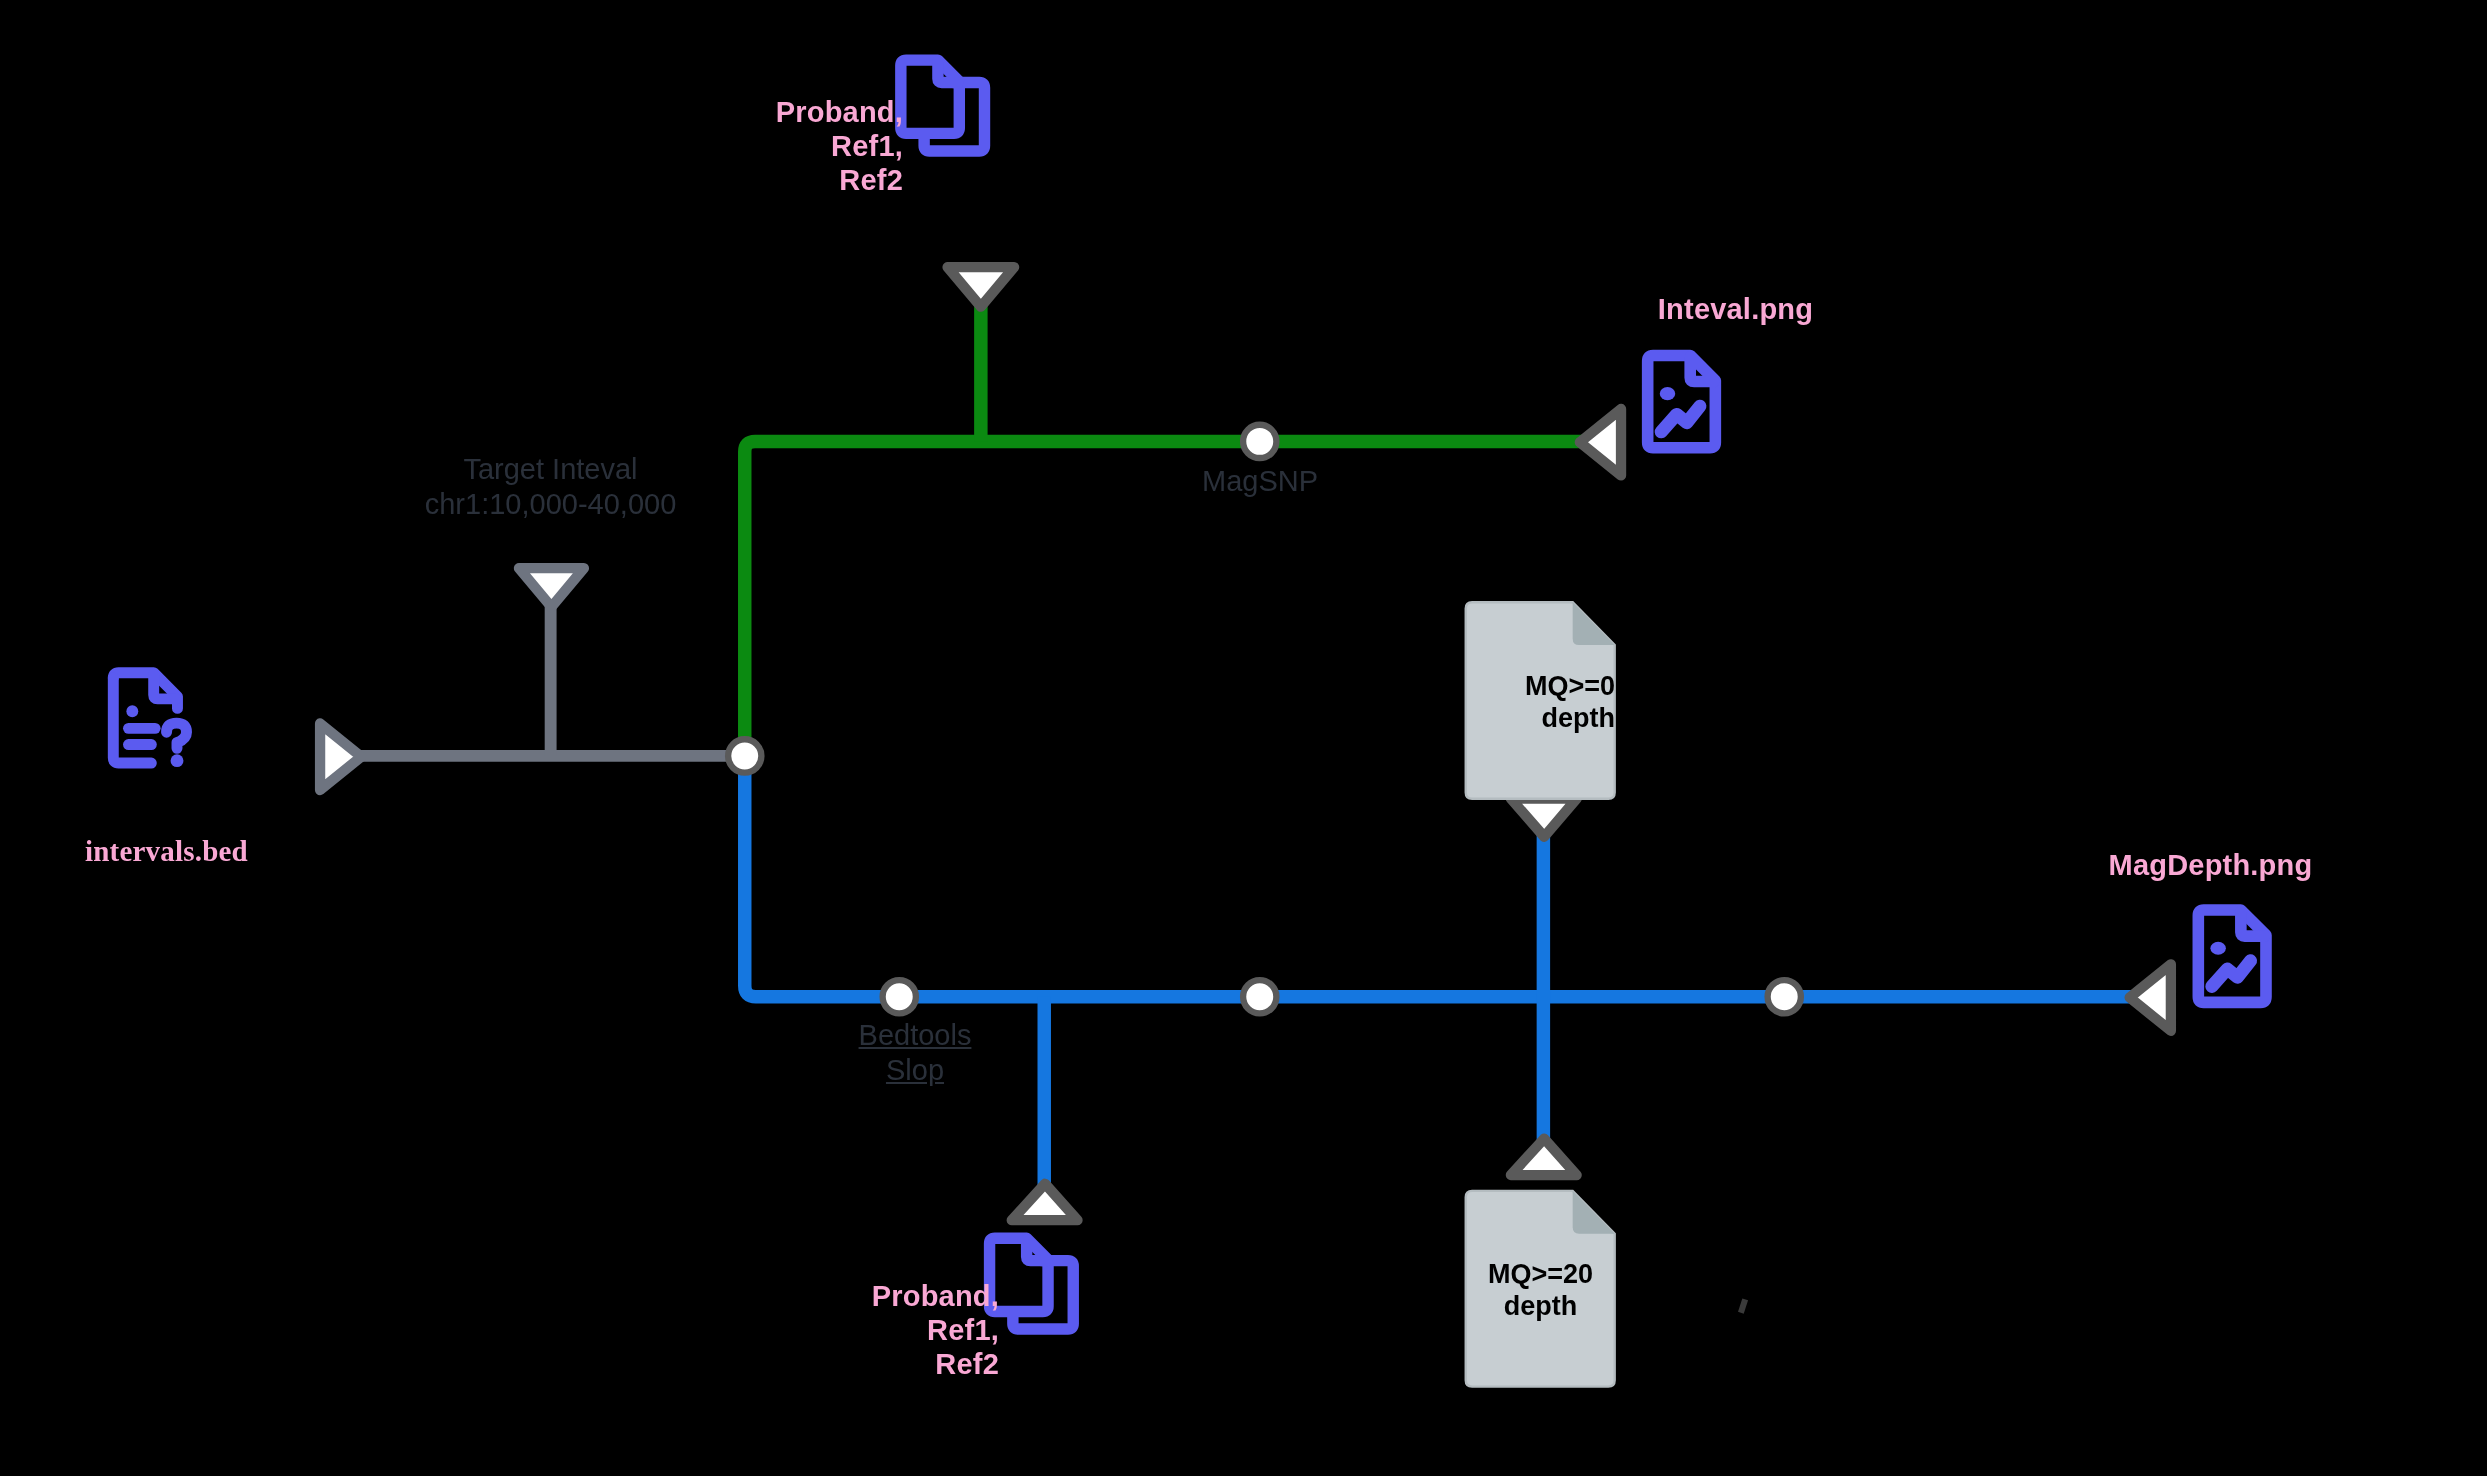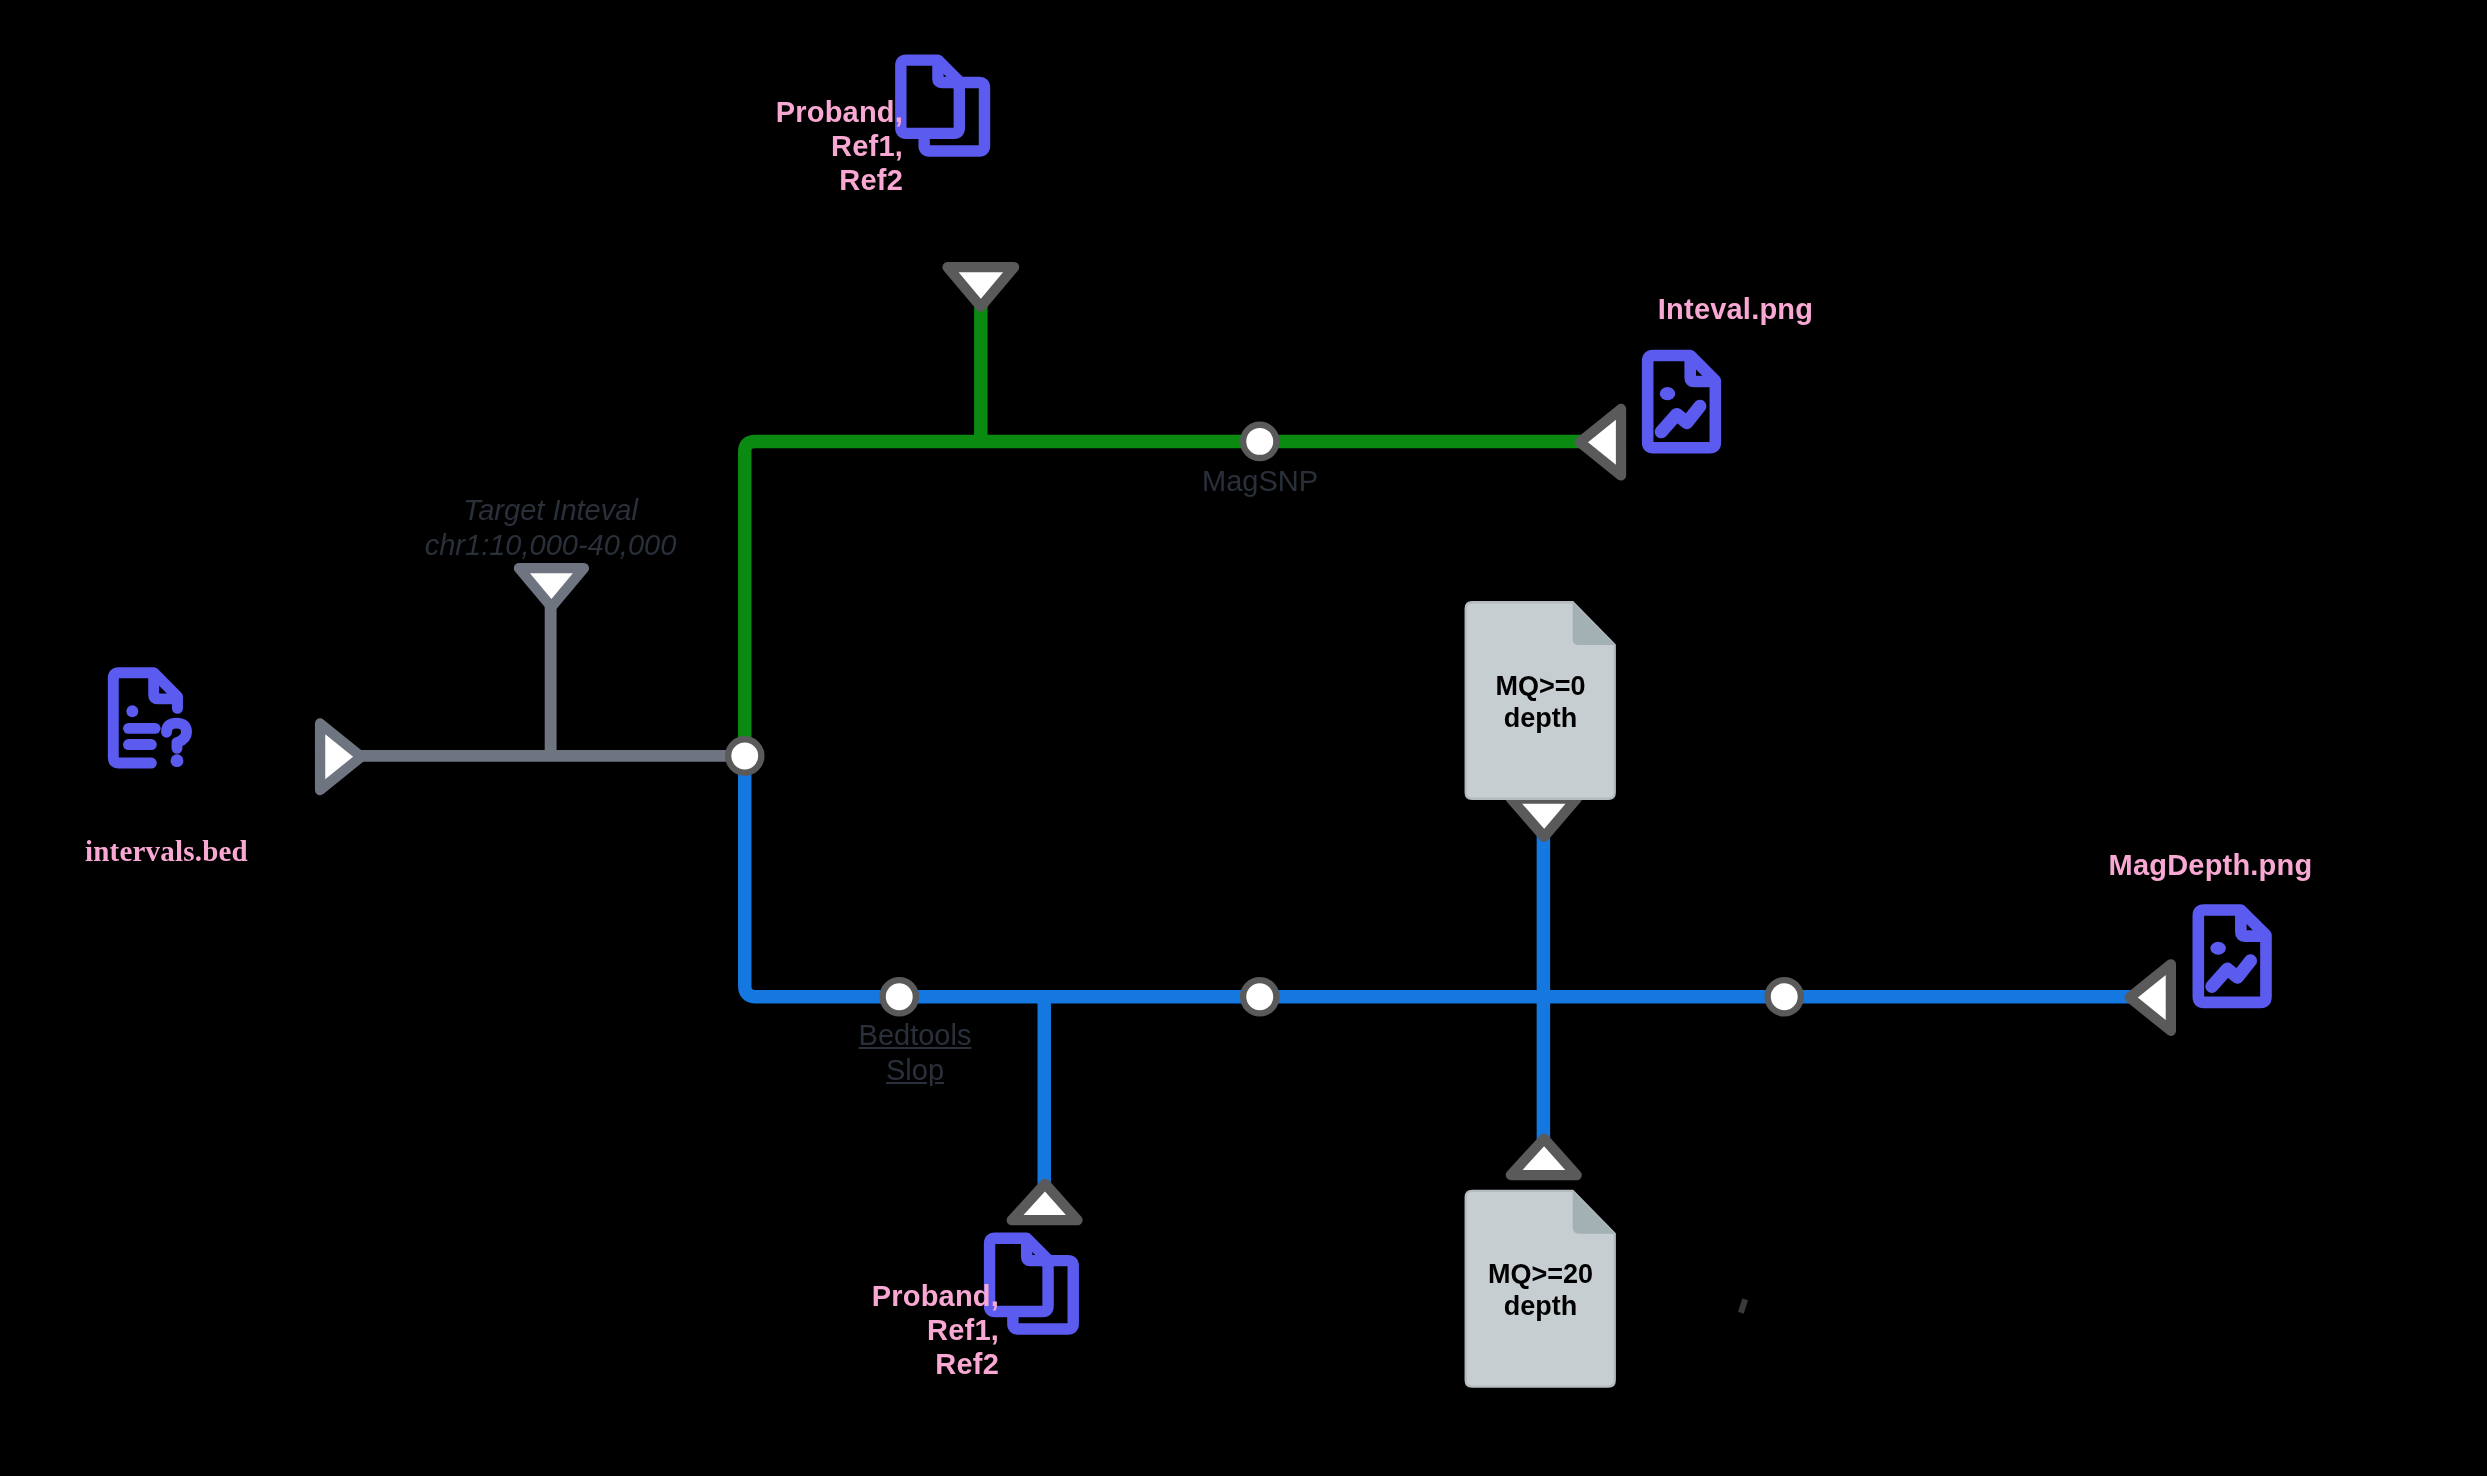--- a/index.html
+++ b/index.html
@@ -157,27 +157,27 @@
 Ref2</div>
 
 <div class="node-label" style="left:777px; top:1279px; width:222px; text-align:right;">Proband,
 Ref1,
 Ref2</div>
 
 <div class="node-label" style="left:1585px; top:292px; width:301px;">Inteval.png</div>
 
 <div class="node-label" style="left:2044px; top:848px; width:333px;">MagDepth.png</div>
 
-<div class="doc-text" style="left:1466px; top:670px; width:149px;">MQ&gt;=0
+<div class="doc-text" style="left:1466px; top:670px; width:149px;text-align:right;">MQ&gt;=0
 depth</div>
 
 <div class="doc-text" style="left:1466px; top:1258px; width:149px;text-align:center;">MQ&gt;=20
 depth</div>
 
-<div class="edge-label" style="left:317px; top:493px; width:467px;font-style:italic;">Target Inteval
+<div class="edge-label" style="left:317px; top:452px; width:467px;">Target Inteval
 chr1:10,000-40,000</div>
 
 <div class="edge-label" style="left:1141px; top:464px; width:238px;">MagSNP</div>
 
 <div class="edge-label" style="left:796px; top:1018px; width:238px;text-decoration:underline;">Bedtools
 Slop</div>
 
 <div style="position:absolute; left:1740px; top:1299px; width:5.5px; height:14.3px;
             background:#3a3a3a; transform:rotate(18deg);"></div>
 

